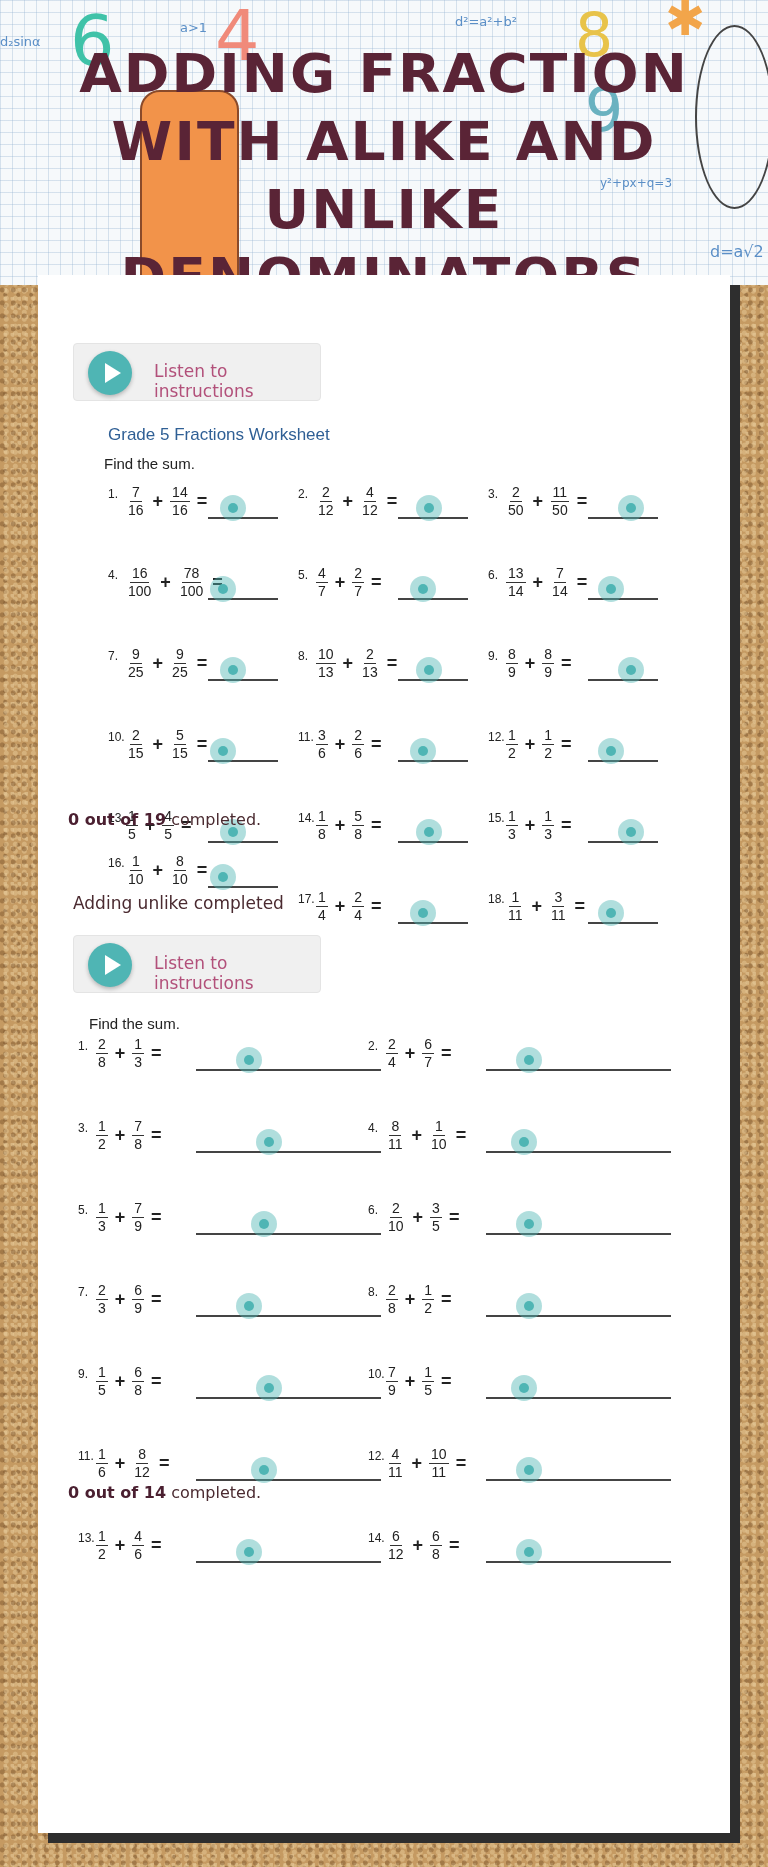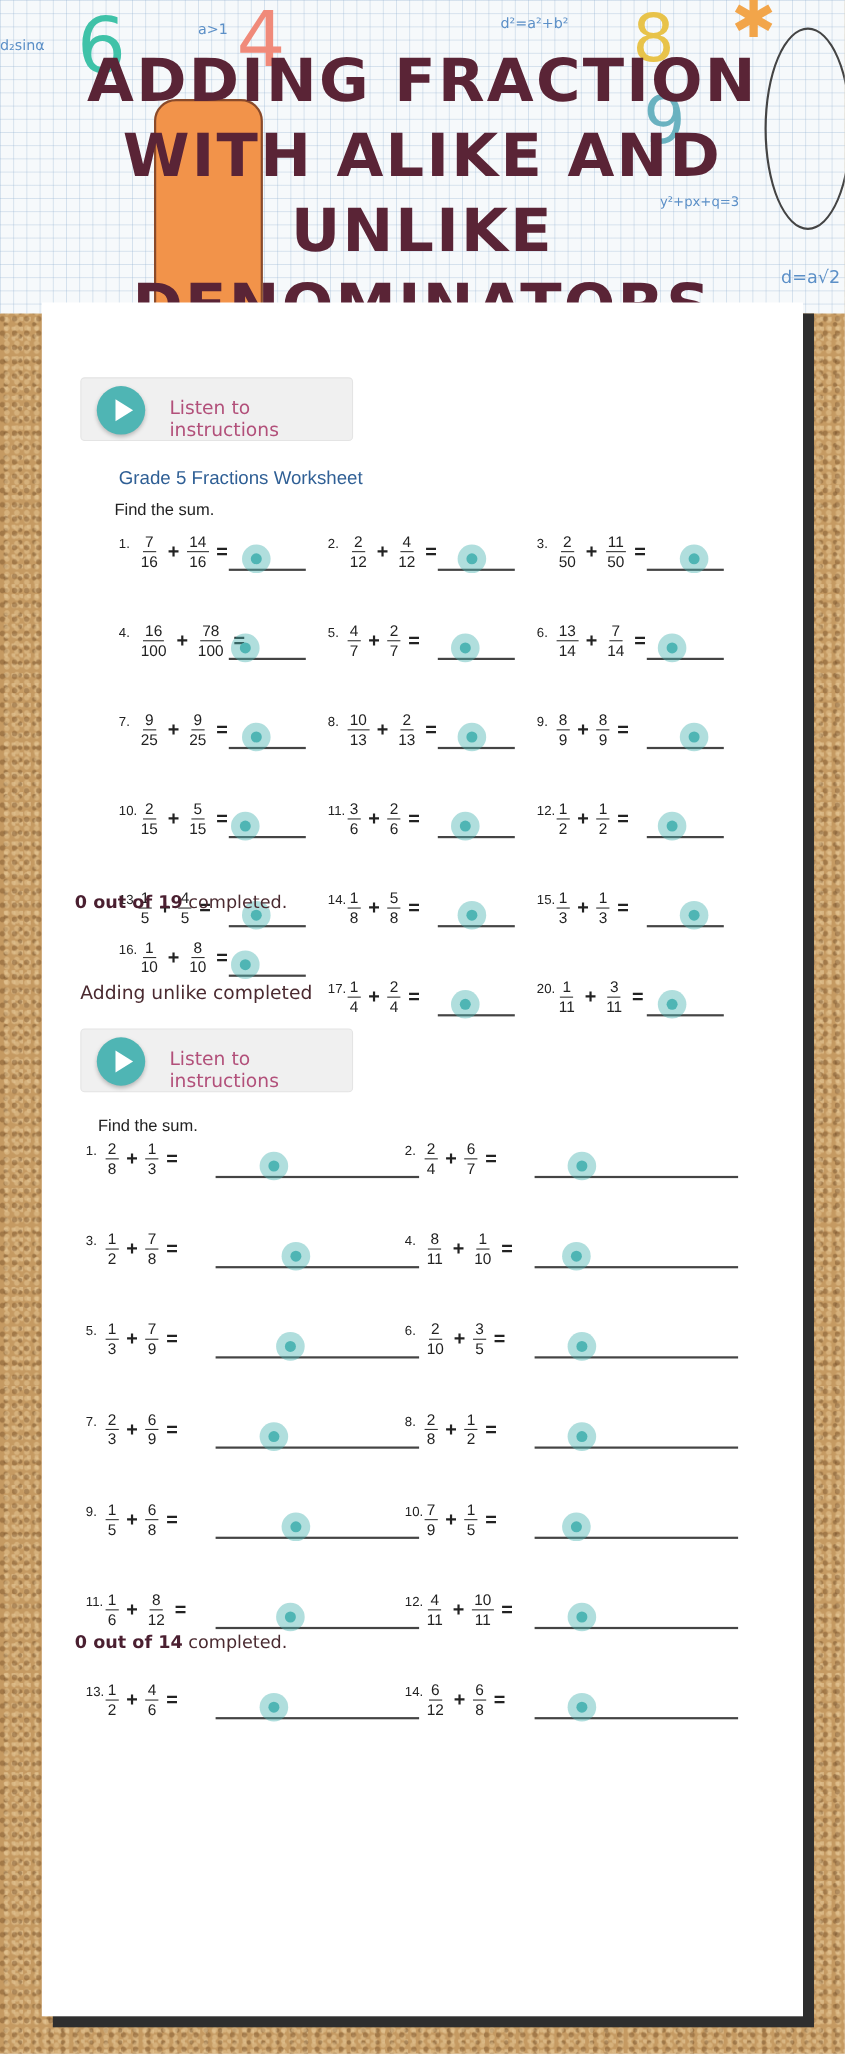--- a/index.html
+++ b/index.html
@@ -389,21 +389,21 @@
           <span class="frac">
             <span class="n">2</span>
             <span class="d">4</span>
           </span>
           <span class="op">=</span>
         </span>
         <span class="line" style="left:100px;top:32px;width:70px"></span>
         <span class="dot" style="left:112px;top:10px"></span>
       </div>
       <div class="problem" style="left: 450px; top: 615px; width: 190px;">
-        <span class="num">20.</span>
+        <span class="num">18.</span>
         <span class="expr" style="left:18px">
           <span class="frac">
             <span class="n">1</span>
             <span class="d">11</span>
           </span>
           <span class="op">+</span>
           <span class="frac">
             <span class="n">3</span>
             <span class="d">11</span>
           </span>

